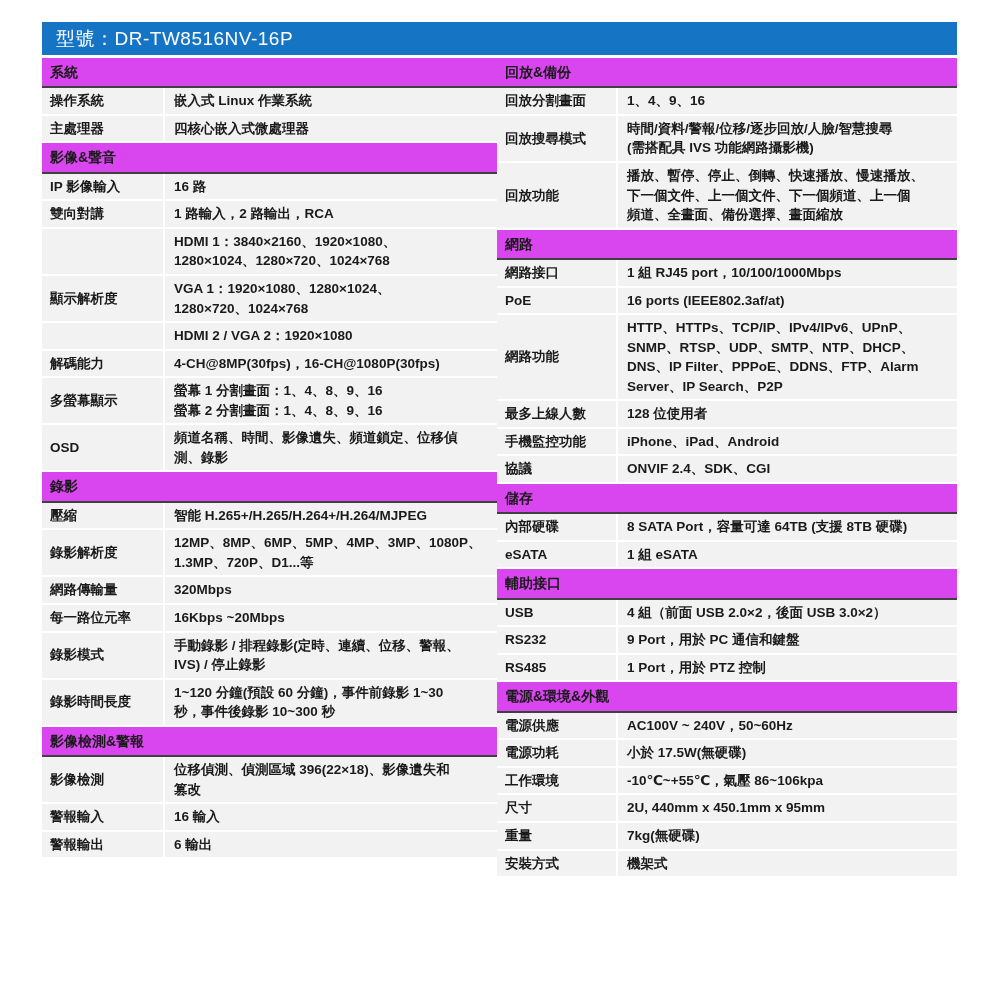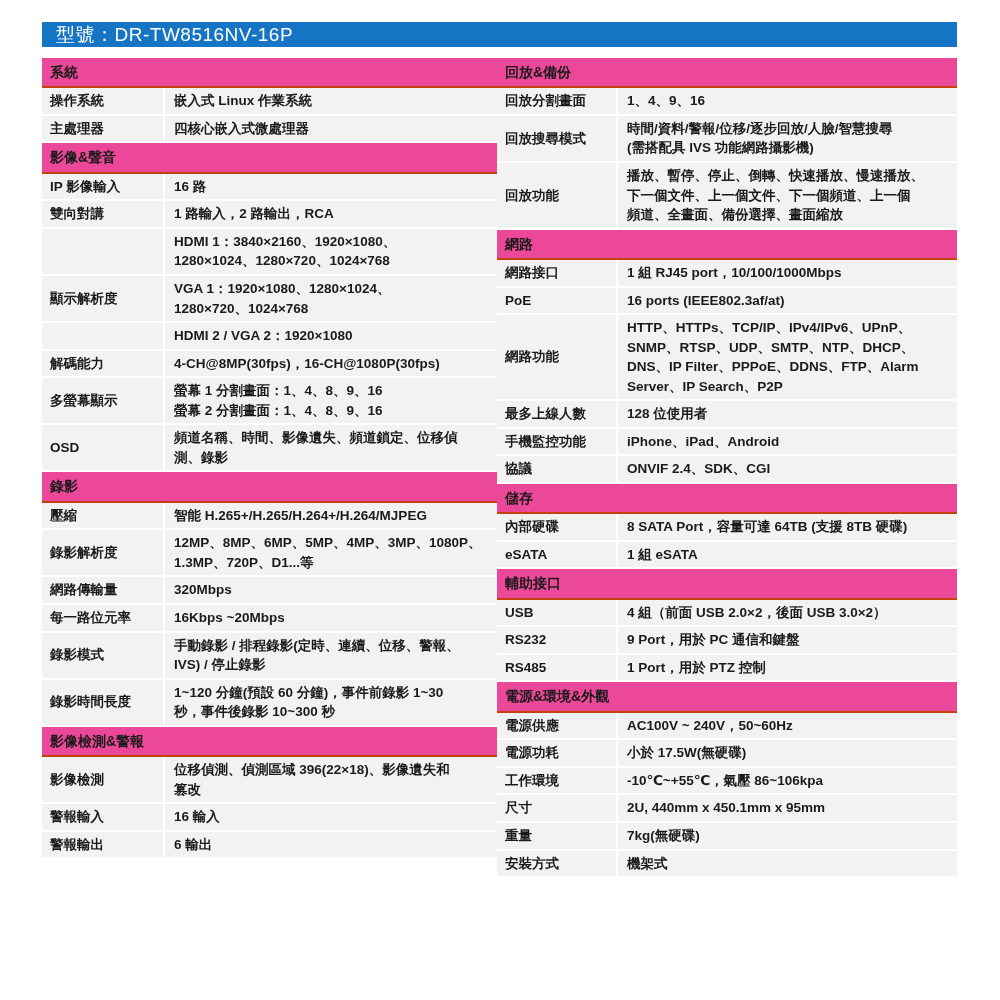--- a/index.html
+++ b/index.html
@@ -20,21 +20,21 @@
     height: 1000px;
     background: #ffffff;
     box-sizing: border-box;
   }
   
   .title-bar {
     position: absolute;
     left: 42px;
     top: 22px;
     width: 915px;
-    height: 25px;
+    height: 33px;
     background: #1574c4;
     color: #ffffff;
     display: flex;
     align-items: center;
     padding-left: 14px;
     box-sizing: border-box;
     font-size: 19px;
     letter-spacing: 0.5px;
     font-weight: 400;
   }
@@ -59,27 +59,27 @@
     font-weight: bold;
     background: #f2f2f2;
     border-bottom: 2px solid #ffffff;
     border-right: 2px solid #ffffff;
   }
   table.spec td.val {
     border-right: none;
     padding-left: 9px;
   }
   table.spec tr.section td {
-    background: #ec4899;
+    background: #d946ef;
     font-weight: bold;
     font-size: 14px;
     padding-top: 4px;
     padding-bottom: 4px;
     border-right: none;
-    border-bottom: 2px solid #c2410c;
+    border-bottom: 2px solid #404040;
   }
   
   .col-left  col.k { width: 122px; }
   .col-right col.k { width: 120px; }
 
   .nowrapline { white-space: pre-line; }
 </style>
 </head>
 <body>
 

